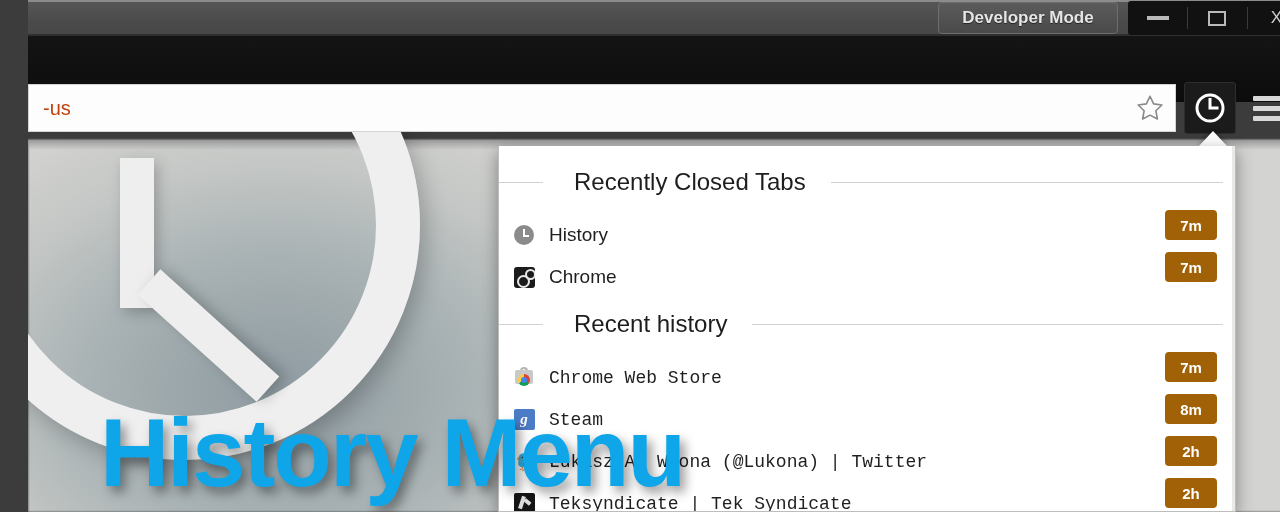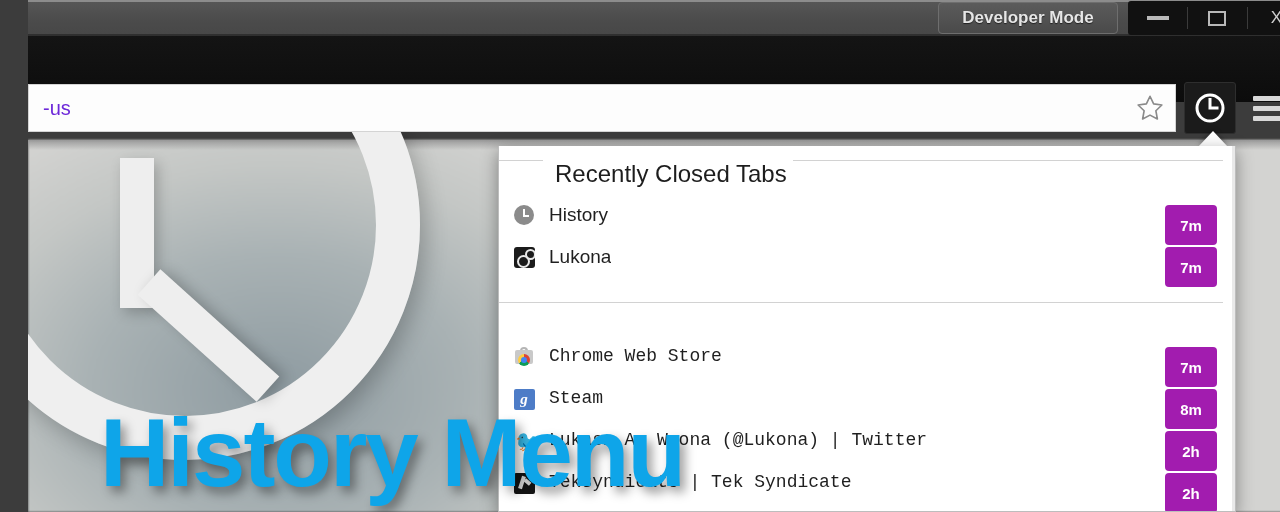--- a/index.html
+++ b/index.html
@@ -48,21 +48,21 @@
   .toolbar{
     position:absolute; left:0; top:36px; width:1280px; height:66px;
     background:linear-gradient(to bottom,#141414 0%,#0c0c0c 100%);
   }
   .omnibox{
     position:absolute; left:0px; top:84px; width:1148px; height:48px;
     background:#fdfdfd; border:1px solid #d4d4d4;
     display:flex; align-items:center; padding-left:14px;
     font-size:20px; color:#333;
   }
-  .omnibox-text{ color:#6d28d9; }
+  .omnibox-text{ color:#c2410c; }
   .star-btn{
     position:absolute; right:8px; top:50%; transform:translateY(-50%);
     width:34px; height:34px; display:flex; align-items:center; justify-content:center;
   }
   .hist-btn{
     position:absolute; left:1156px; top:82px; width:52px; height:52px;
     background:#1b1b1b; border:1px solid #2e2e2e; border-radius:3px;
     display:flex; align-items:center; justify-content:center;
   }
   .menu-btn{
@@ -113,46 +113,46 @@
     overflow:hidden;
   }
   .menu-caret{
     position:absolute; left:1170px; top:131px;
     width:0; height:0; border-left:15px solid transparent;
     border-right:15px solid transparent; border-bottom:16px solid #ffffff;
     filter:drop-shadow(0 -2px 2px rgba(0,0,0,.25));
   }
 
   .sec-header{
-    position:relative; height:44px; display:flex; align-items:flex-start;
-    padding:0 12px 0 0; margin-top:14px;
+    position:relative; height:44px; display:flex; align-items:center;
+    padding:0 12px 0 0; margin-top:14px;gap:19px;
   }
   .sec-header .rule-l{ width:44px; height:1px; background:#d2d2d2; }
   .sec-header .rule-r{ flex:1; height:1px; background:#d2d2d2; }
   .sec-header .label{
     font-size:24px; color:#1d1d1d; padding:0 6px 0 12px; white-space:nowrap;
   }
 
   .row{
-    position:relative; height:42px; display:flex; align-items:flex-start;
+    position:relative; height:42px; display:flex; align-items:flex-end;
     padding-left:14px;
   }
   .row .favicon{
     width:22px; height:22px; margin-right:14px; flex:0 0 22px;
     display:flex; align-items:center; justify-content:center;
     font-size:13px; overflow:hidden;
   }
   .row .title{
     font-size:19px; color:#1f1f1f; white-space:nowrap; overflow:hidden;
   }
   .row .title.small{ font-size:18px;font-family:Liberation Mono, monospace; }
   .badge{
     position:absolute; right:18px; top:50%; transform:translateY(-50%);
-    min-width:52px; height:40px; padding:0 9px;
-    background:#a21caf; border-radius:4px; color:#ffffff;
+    min-width:52px; height:30px; padding:0 9px;
+    background:#a16207; border-radius:4px; color:#ffffff;
     font-size:15px; font-weight:bold;
     display:flex; align-items:center; justify-content:center;
     box-shadow:0 0 0 2px rgba(255,255,255,.85);
   }
 
   
   .fav-clock{
     width:20px;height:20px;border-radius:50%;background:#8b8b8b;position:relative;
   }
   .fav-clock::before{content:"";position:absolute;left:9px;top:4px;width:2px;height:7px;background:#fff;}
@@ -262,26 +262,27 @@
           <i class="fav-clock"></i>
         </span>
       <span class="title">History</span>
       <span class="badge">7m</span>
     </div>
 
     <div class="row">
       <span class="favicon">
           <i class="fav-steam"></i>
         </span>
-      <span class="title">Lukona</span>
+      <span class="title">Chrome</span>
       <span class="badge">7m</span>
     </div>
 
     <div class="sec-header">
       <div class="rule-l"></div>
+      <div class="label">Recent history</div>
       <div class="rule-r"></div>
     </div>
 
     <div class="row">
       <span class="favicon">
         <i class="fav-cws">
             <i class="handle"></i>
             <i class="bag"></i>
             <i class="chrome"></i>
           </i>

